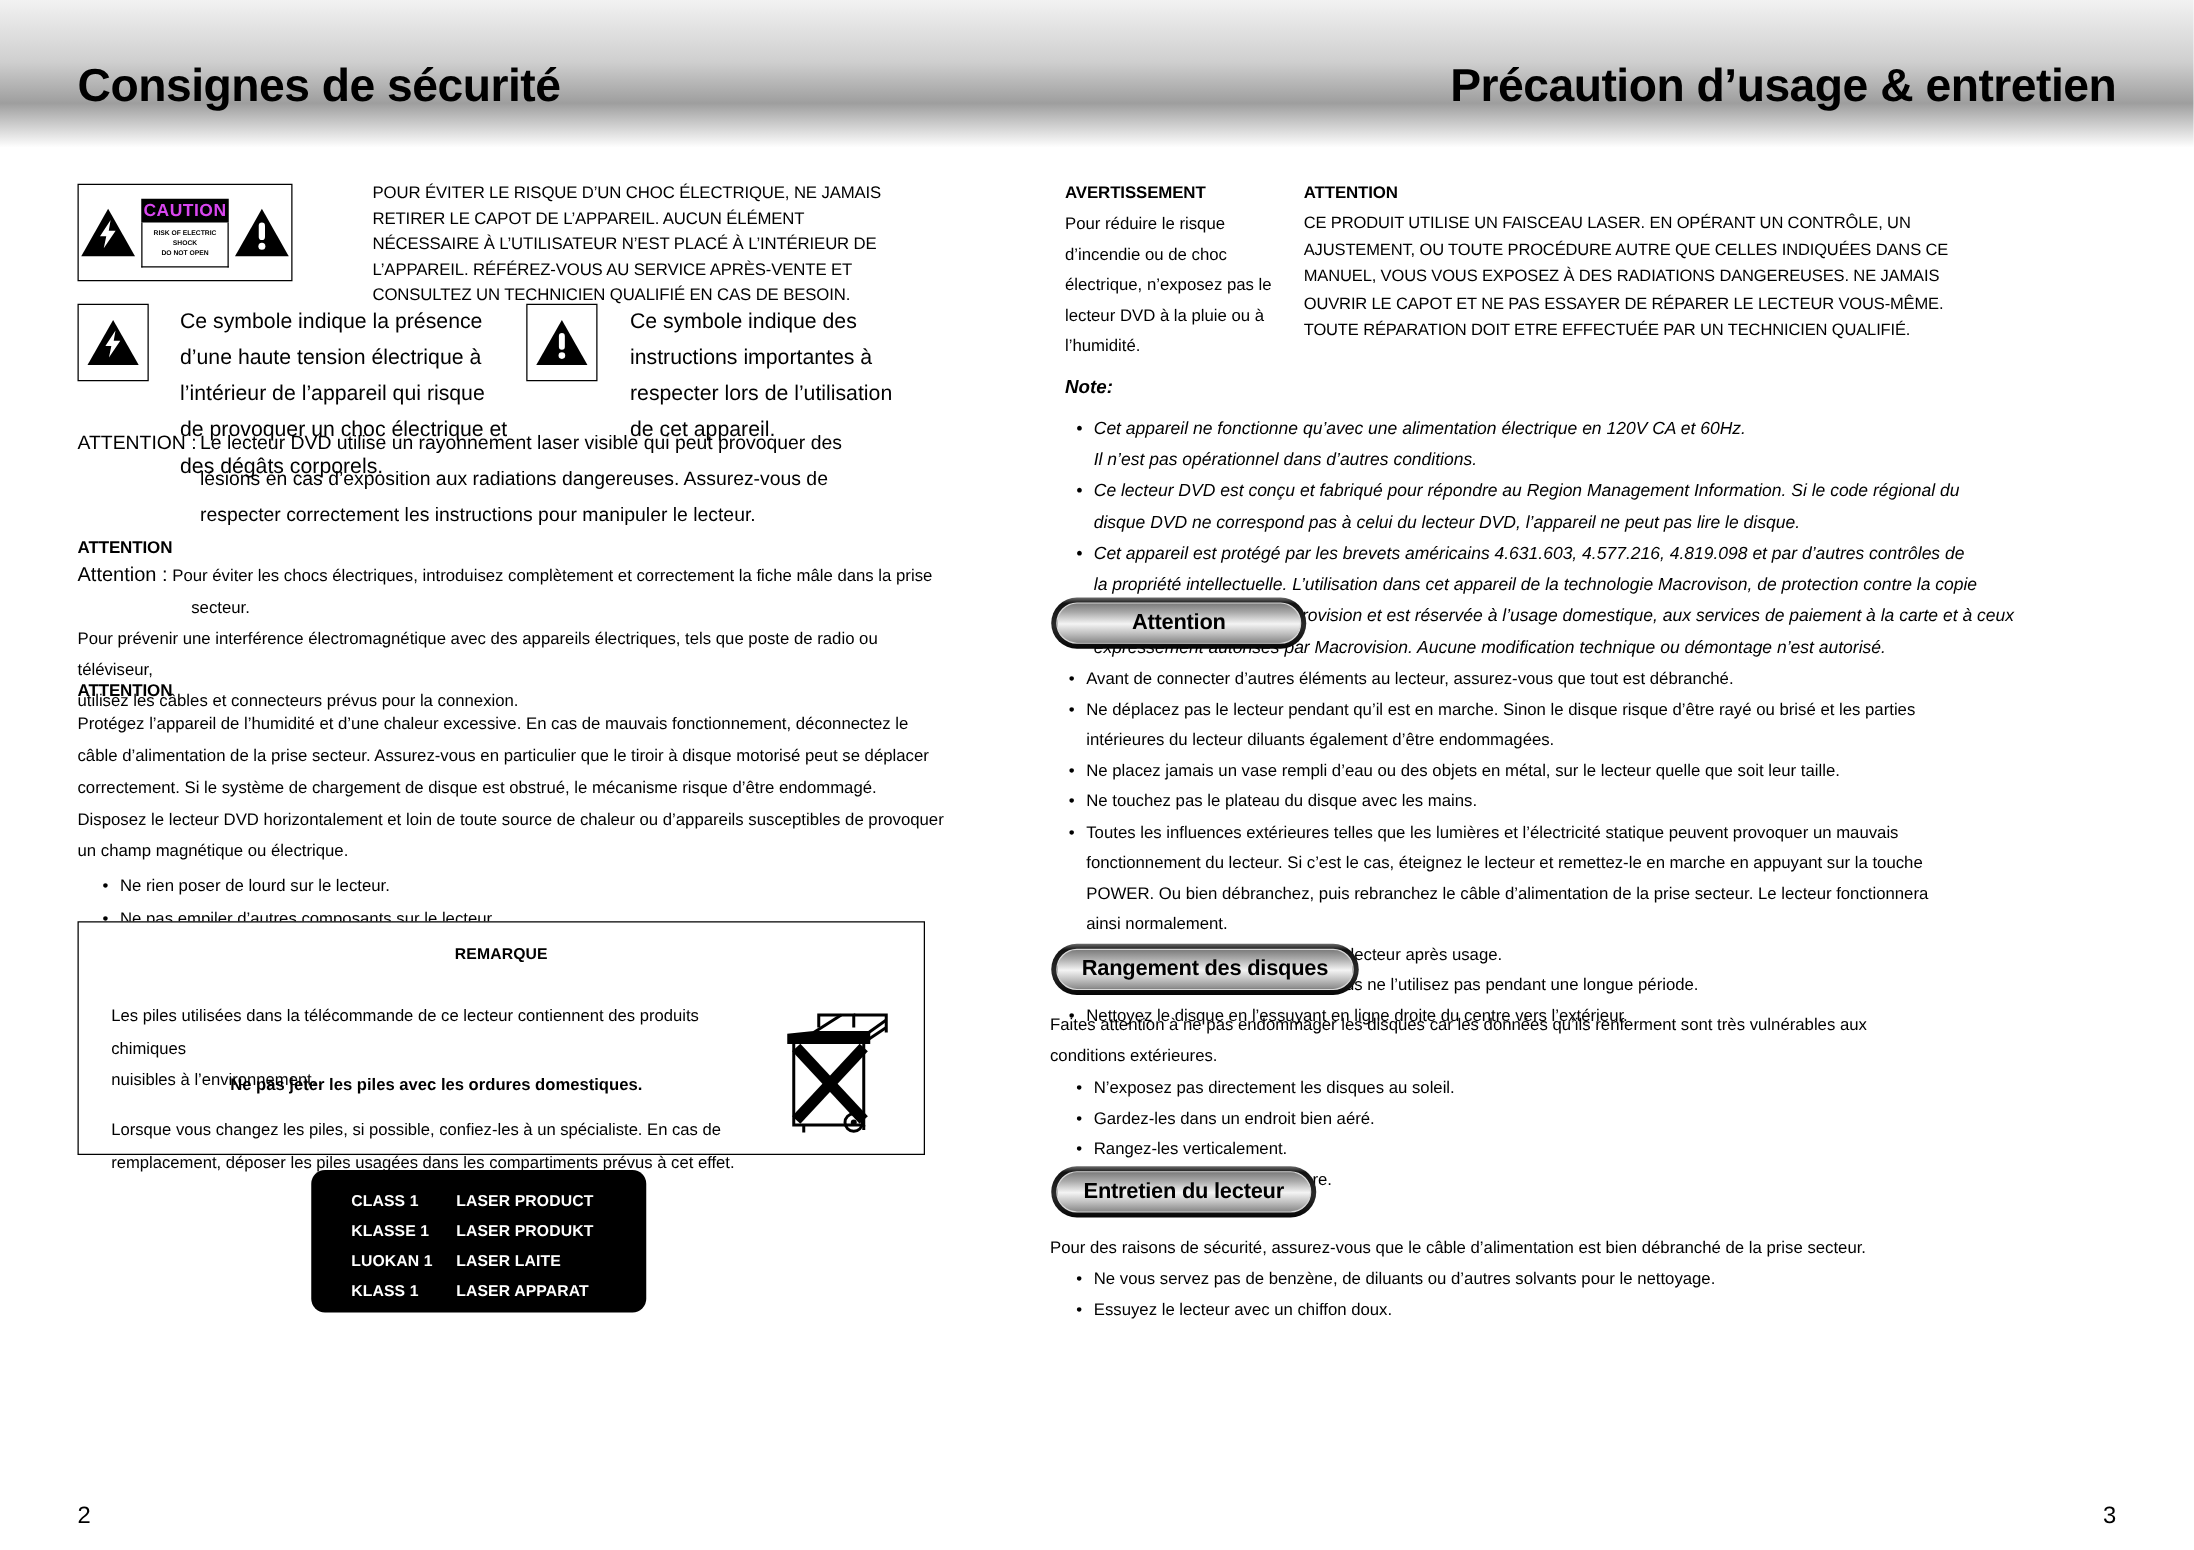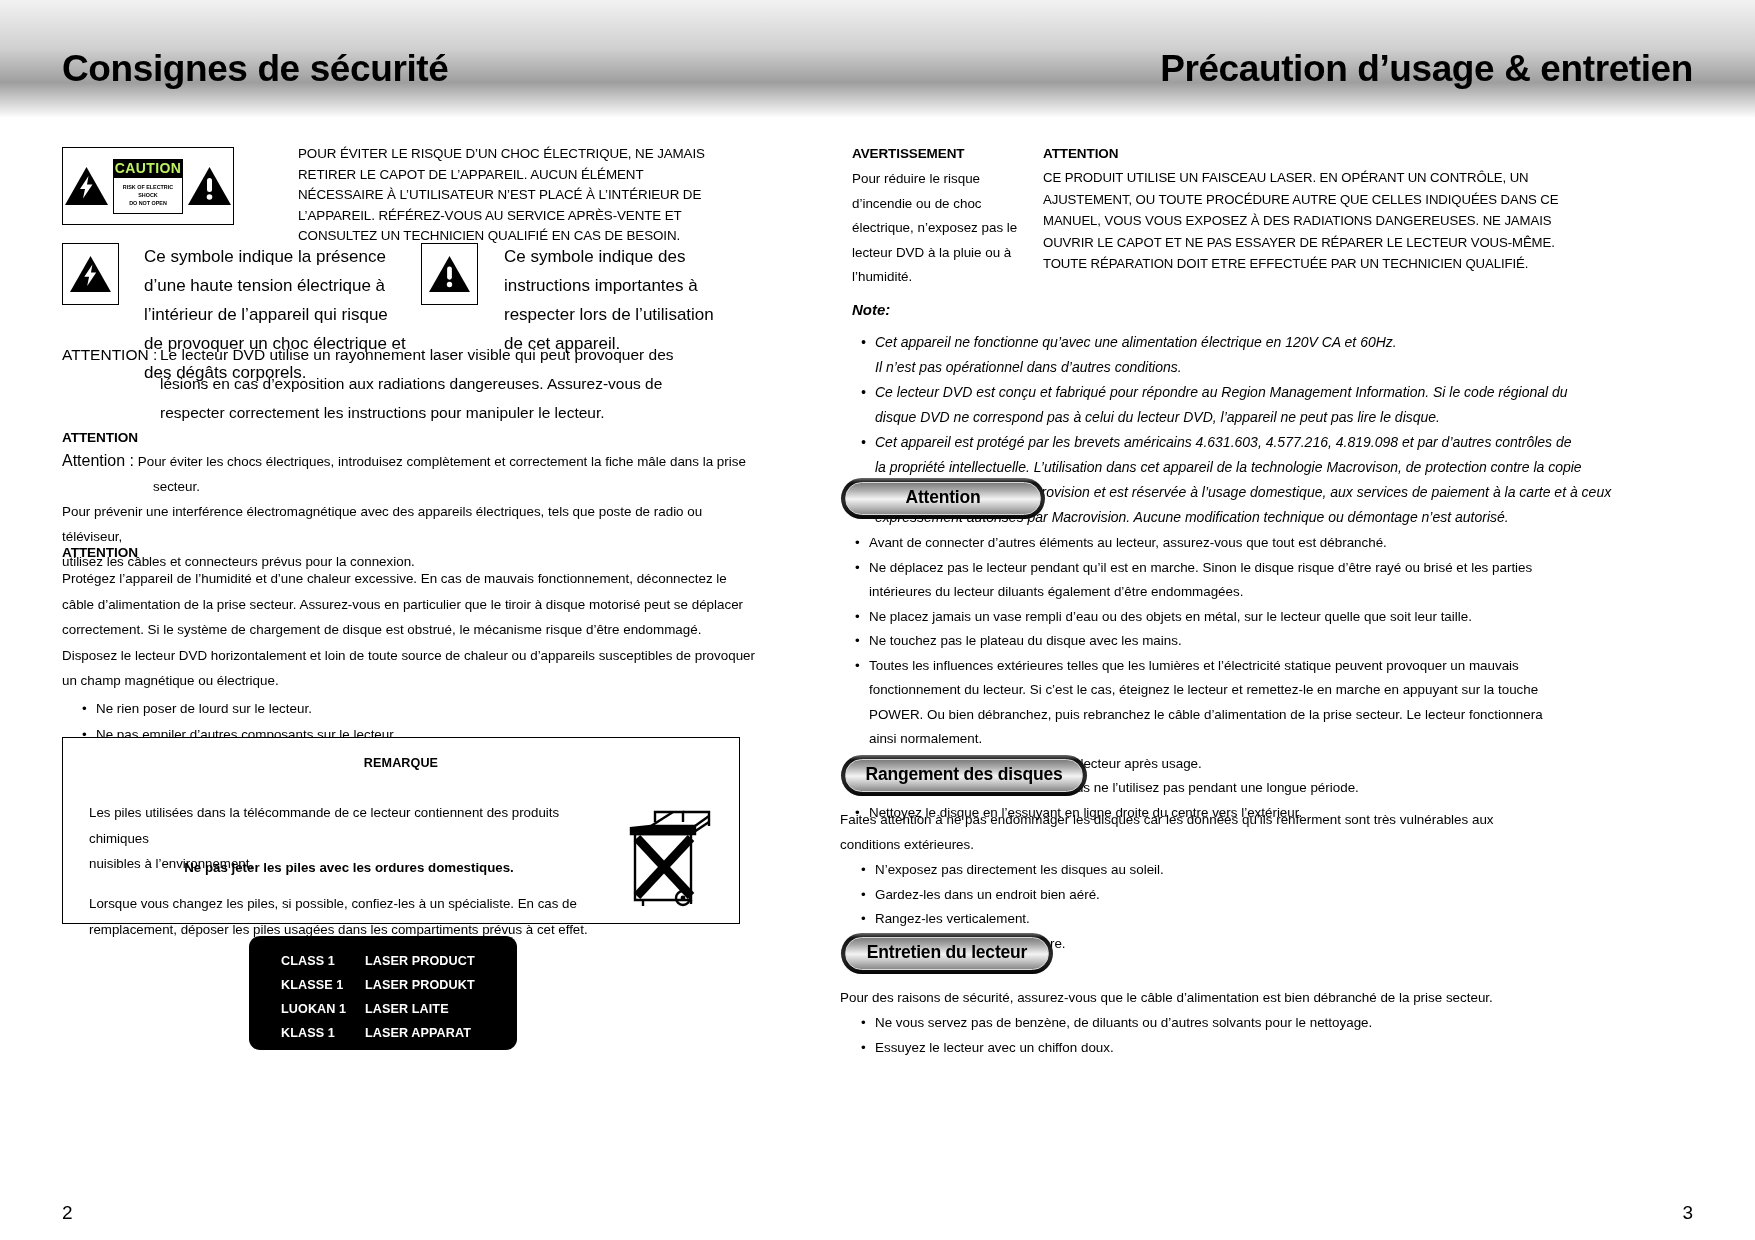--- a/index.html
+++ b/index.html
@@ -32,21 +32,21 @@
   
   .caution-box{
     position:absolute; left:62px; top:29px; width:172px; height:78px;
     border:1.6px solid #000; background:#fff;
     display:flex; align-items:center; justify-content:center; gap:4px;
   }
   .tri{ position:relative; width:45px; height:42px; }
   .tri svg{ display:block; }
   .caution-center{ width:70px; }
   .caution-word{
-    background:#000; color:#bef264; text-align:center;
+    background:#000; color:#d946ef; text-align:center;
     font-size:14px; font-weight:bold; letter-spacing:.4px;
     padding:1px 0 2px; font-family:"Liberation Sans", sans-serif;
   }
   .caution-sub{
     border:1.3px solid #000; border-top:none; text-align:center;
     font-size:5.4px; font-weight:bold; line-height:8px; padding:5px 1px 6px;
   }
   .caution-para{
     position:absolute; left:298px; top:26px; width:432px;
     font-size:13.4px; line-height:20.5px; letter-spacing:-.1px;

